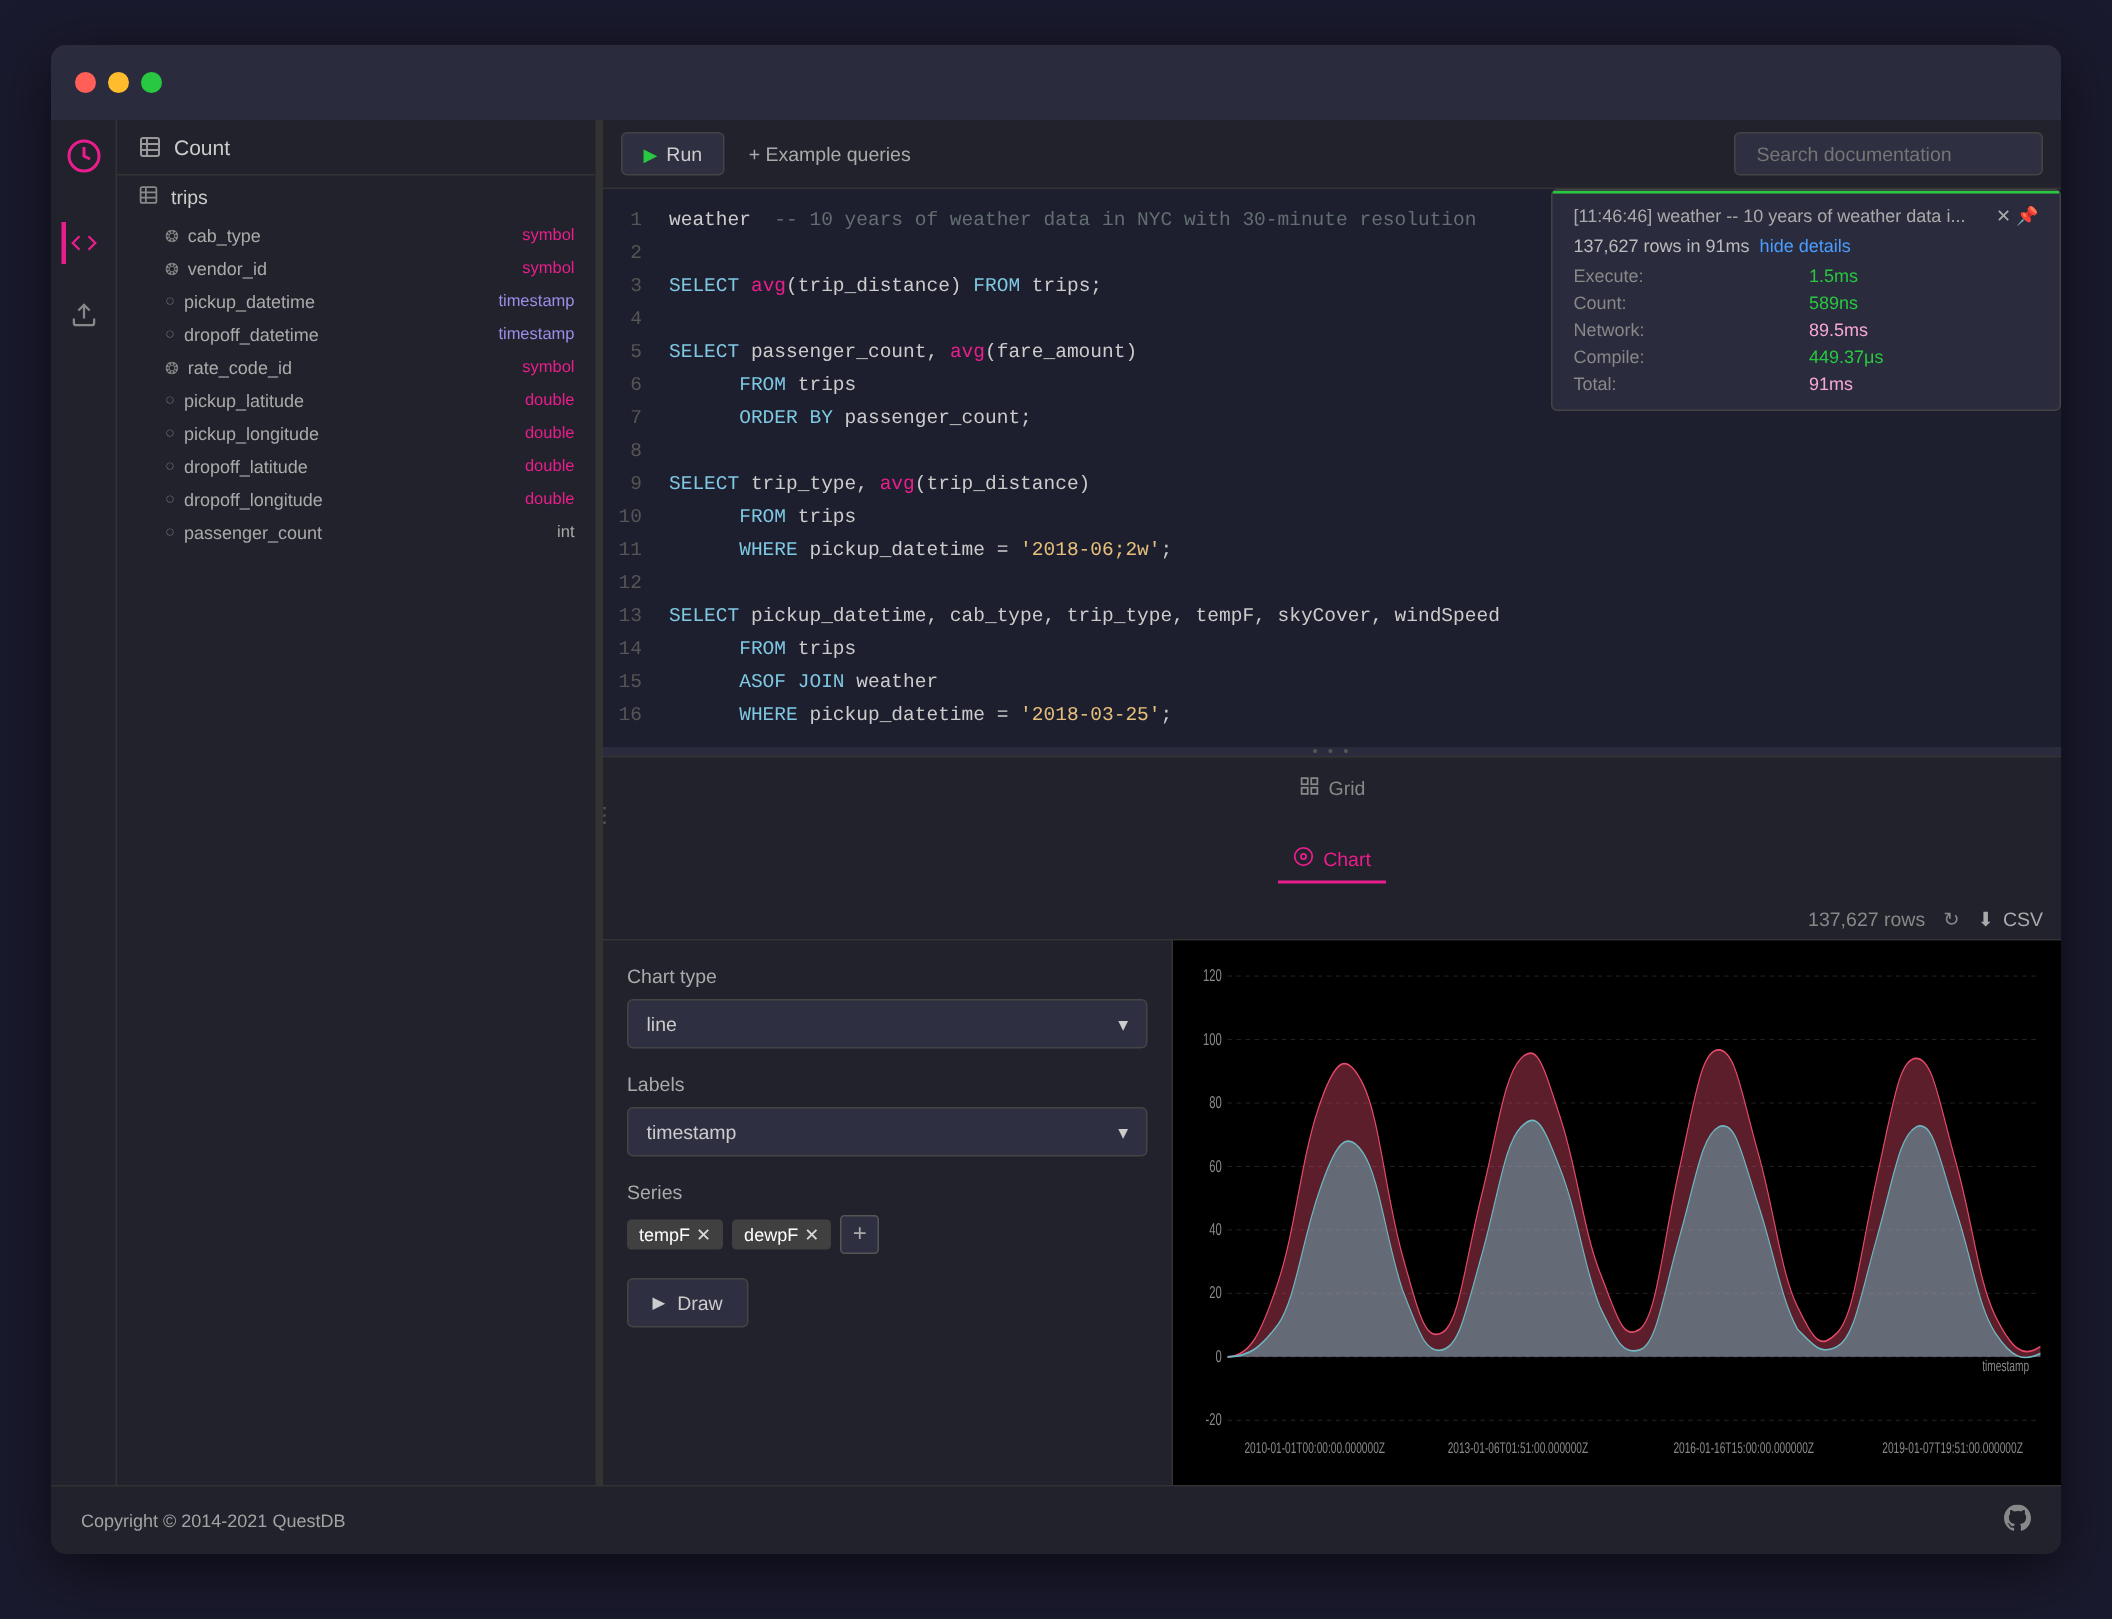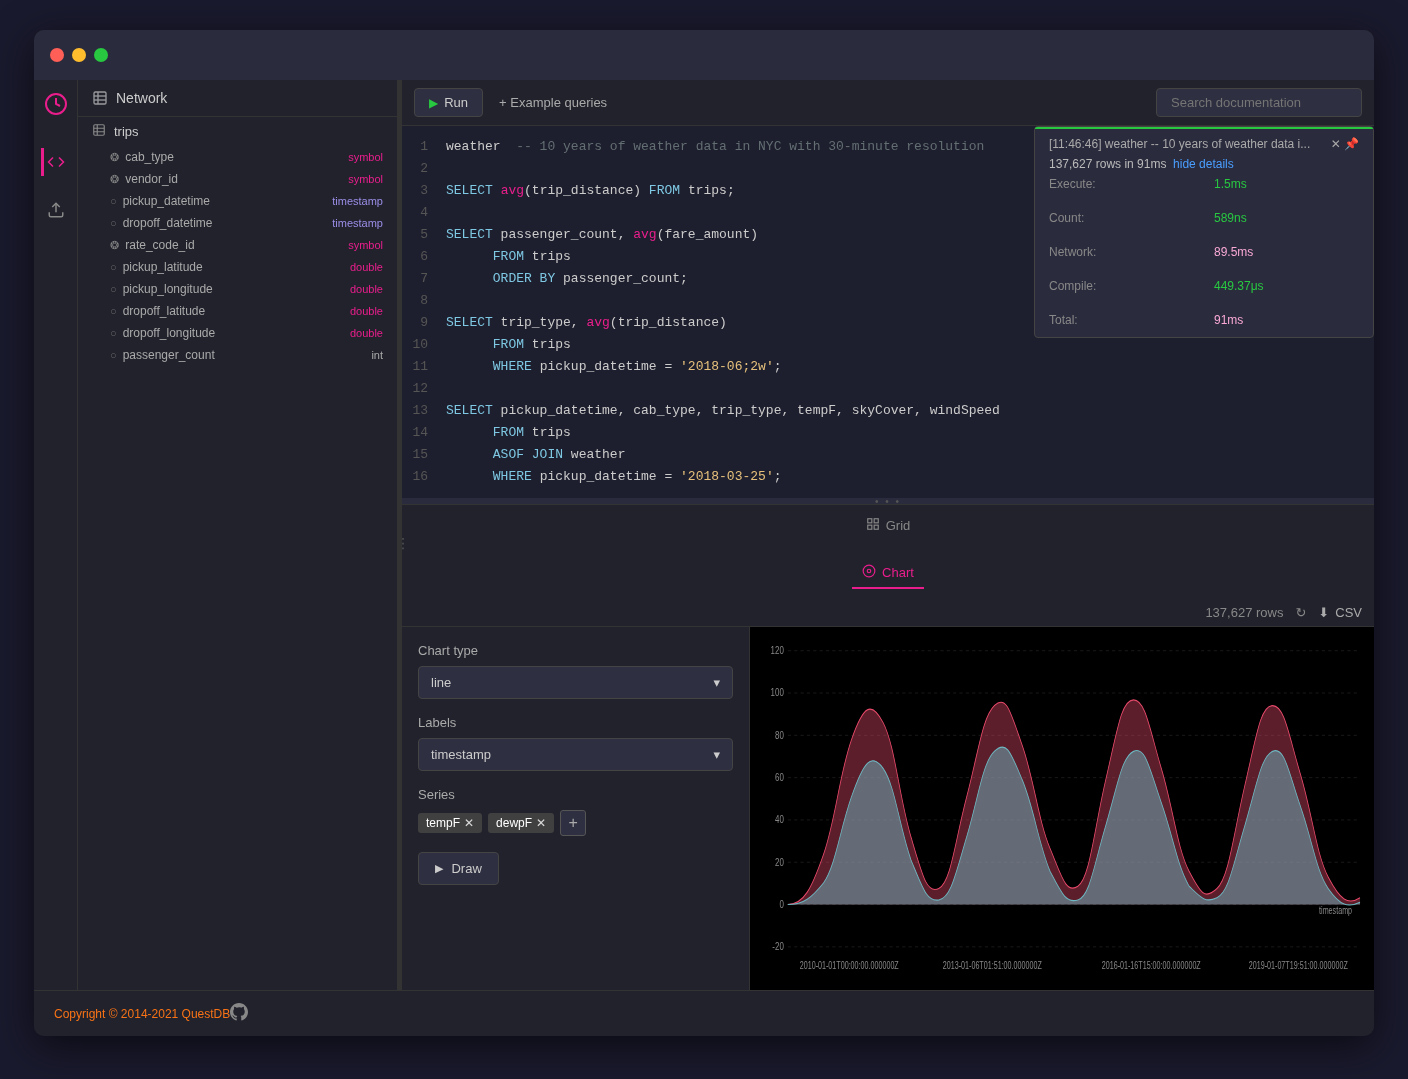--- a/index.html
+++ b/index.html
@@ -45,38 +45,38 @@
     .editor { background: #1e1f2e; padding: 10px 0; font-family: 'Courier New', monospace; font-size: 13px; line-height: 22px; flex: 1; position: relative; }
     .code-lines { display: flex; }
     .line-numbers { width: 36px; text-align: right; padding-right: 10px; color: #555; font-size: 13px; user-select: none; }
     .code-content { flex: 1; padding-left: 8px; color: #ccc; white-space: pre; }
 
     
     .notification { position: absolute; top: 0; right: 0; background: #2a2b3d; border: 1px solid #444; border-radius: 4px; padding: 10px 14px; min-width: 340px; z-index: 10; font-size: 12px; }
     .notif-header { display: flex; justify-content: space-between; align-items: center; margin-bottom: 6px; color: #aaa; font-size: 12px; }
     .notif-close { color: #aaa; cursor: pointer; }
     .notif-row { color: #bbb; margin-bottom: 6px; font-size: 12px; }
-    .notif-stats { display: grid; grid-template-columns: 1fr 1fr; gap: 20px; font-size: 12px; }
+    .notif-stats { display: grid; grid-template-columns: 1fr 1fr; gap: 4px; font-size: 12px; }
     .notif-label { color: #888; }
     .notif-value { color: #28c840; }
     .notif-value.pink { color: #f9a8d4; }
     .hide-link { color: #4a9eff; cursor: pointer; }
     .notif-border-top { border-top: 2px solid #28c840; position: absolute; top: 0; left: 0; right: 0; height: 2px; background: #28c840; border-radius: 4px 4px 0 0; }
 
     
     .results-tabs { display: flex; align-items: center; padding: 6px 12px; background: #21222c; border-top: 1px solid #333; border-bottom: 1px solid #333; gap: 16px; flex-direction: column; }
     .tab-btn { display: flex; align-items: center; gap: 6px; padding: 6px 10px; color: #888; font-size: 13px; cursor: pointer; border-bottom: 2px solid transparent; }
     .tab-btn.active { color: #e91e8c; border-bottom: 2px solid #e91e8c; }
     .tab-icon { font-size: 14px; }
     .results-info { margin-left: auto; display: flex; align-items: center; gap: 12px; color: #888; font-size: 13px; }
     .csv-btn { display: flex; align-items: center; gap: 6px; color: #aaa; cursor: pointer; font-size: 13px; background: transparent; border: none; }
 
     
     .chart-panel { display: flex; flex: 1; }
-    .chart-controls { width: 348px; padding: 16px; border-right: 1px solid #333; }
+    .chart-controls { width: 380px; padding: 16px; border-right: 1px solid #333; }
     .control-label { font-size: 13px; color: #aaa; margin-bottom: 8px; }
     .control-select { width: 100%; background: #2e2f40; border: 1px solid #444; color: #ccc; padding: 8px 12px; border-radius: 4px; font-size: 13px; margin-bottom: 16px; display: flex; justify-content: space-between; align-items: flex-end; cursor: pointer; }
     .series-tags { display: flex; align-items: center; gap: 6px; flex-wrap: wrap; margin-bottom: 16px; }
     .tag { background: #404040; color: #fff; border-radius: 3px; padding: 3px 8px; font-size: 12px; display: flex; align-items: center; gap: 4px; }
     .tag-remove { cursor: pointer; opacity: 0.8; }
     .tag-add { width: 26px; height: 26px; background: #2e2f40; border: 1px solid #555; border-radius: 3px; display: flex; align-items: center; justify-content: center; cursor: pointer; color: #aaa; font-size: 16px; }
     .draw-btn { background: #2e2f40; border: 1px solid #444; color: #ccc; padding: 8px 16px; border-radius: 4px; cursor: pointer; display: flex; align-items: center; gap: 8px; font-size: 13px; }
     .draw-play { color: #ccc; font-size: 11px; }
 
     
@@ -84,21 +84,21 @@
     .chart-svg { width: 100%; height: 100%; }
 
     .keyword { color: #7ec8e3; margin-top: 48px; }
     .string { color: #e6c07b; }
     .comment { color: #636e72; }
     .func { color: #e91e8c; }
 
     .resizer { height: 6px; background: #2a2b3d; display: flex; align-items: center; justify-content: center; cursor: row-resize; }
     .resizer-dots { color: #555; font-size: 10px; letter-spacing: 2px; }
 
-    .footer { background: #21222c; border-top: 1px solid #333; padding: 12px 20px; font-size: 12px; color: #f97316; display: flex; align-items: center; }
+    .footer { background: #21222c; border-top: 1px solid #333; padding: 12px 20px; font-size: 12px; color: #a3a3a3; display: flex; justify-content: space-between; align-items: center; }
 
     .github-icon { color: #888; }
 
     .drag-resizer { width: 4px; background: #333; cursor: col-resize; position: relative; }
     .drag-resizer::after { content: '⋮'; position: absolute; top: 50%; left: -2px; color: #555; font-size: 14px; }
   </style>
 </head>
 <body>
 
 <div class="window">
@@ -135,21 +135,21 @@
     </div>
 
     <div class="tables-panel">
       <div class="tables-header">
         <svg width="16" height="16" viewBox="0 0 24 24" fill="none" stroke="currentColor" stroke-width="2">
           <rect x="3" y="3" width="18" height="18" rx="2" ry="2"></rect>
           <line x1="3" y1="9" x2="21" y2="9"></line>
           <line x1="3" y1="15" x2="21" y2="15"></line>
           <line x1="9" y1="3" x2="9" y2="21"></line>
         </svg>
-        <span>Network</span>
+        <span>Count</span>
       </div>
 
 
       <div class="table-item">
         <span style="color:#888;">
           <svg width="14" height="14" viewBox="0 0 24 24" fill="none" stroke="currentColor" stroke-width="2">
             <rect x="3" y="3" width="18" height="18" rx="2"></rect>
             <line x1="3" y1="9" x2="21" y2="9"></line>
             <line x1="3" y1="15" x2="21" y2="15"></line>
             <line x1="9" y1="3" x2="9" y2="21"></line>

